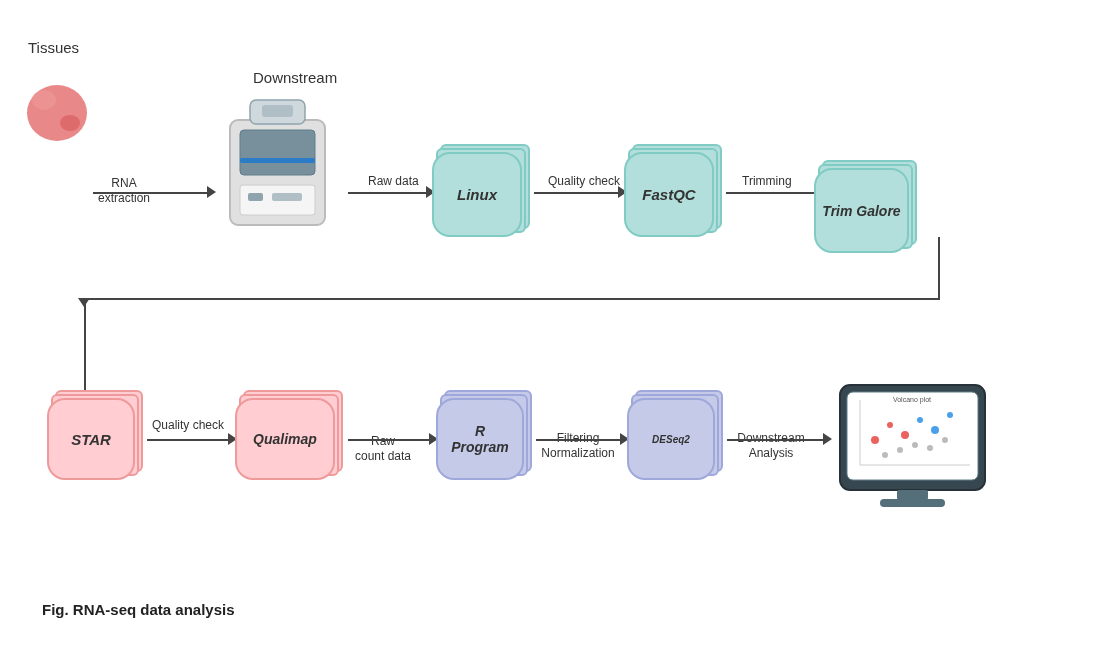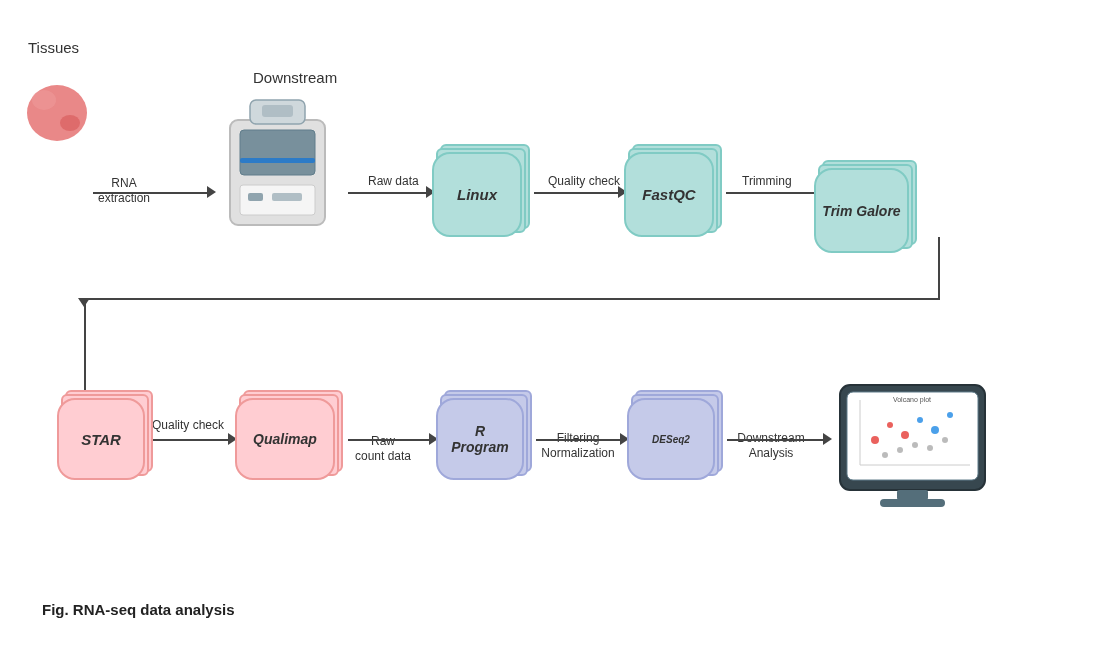--- a/index.html
+++ b/index.html
@@ -223,21 +223,21 @@
 
   <div class="arrow-line arrow-v" style="left:938px; top:237px; height:62px;"></div>
 
   <div class="arrow-line arrow-h" style="left:84px; top:298px; width:856px;"></div>
   <div class="arrowhead-down" style="left:78px; top:298px;"></div>
 
 
   <div class="arrow-line arrow-v" style="left:84px; top:298px; height:98px;"></div>
   <div class="arrowhead-down" style="left:78px; top:390px;"></div>
 
-  <div class="card-stack red-card" style="position:absolute; left:57px; top:398px; width:88px; height:82px;">
+  <div class="card-stack red-card" style="position:absolute; left:47px; top:398px; width:88px; height:82px;">
     <div class="card-back2" style="width:88px; height:82px;"></div>
     <div class="card-back1" style="width:88px; height:82px;"></div>
     <div class="card-front" style="width:88px; height:82px; font-size:15px; font-weight:bold;">STAR</div>
   </div>
 
   <span class="label" style="left:148px; top:418px; font-size:12px; text-align:center; width:80px;">Quality check</span>
   <div class="arrow-line arrow-h" style="left:147px; top:439px; width:85px;"></div>
   <div class="arrowhead-right" style="left:228px; top:433px;"></div>
 
   <div class="card-stack red-card" style="position:absolute; left:235px; top:398px; width:100px; height:82px;">

